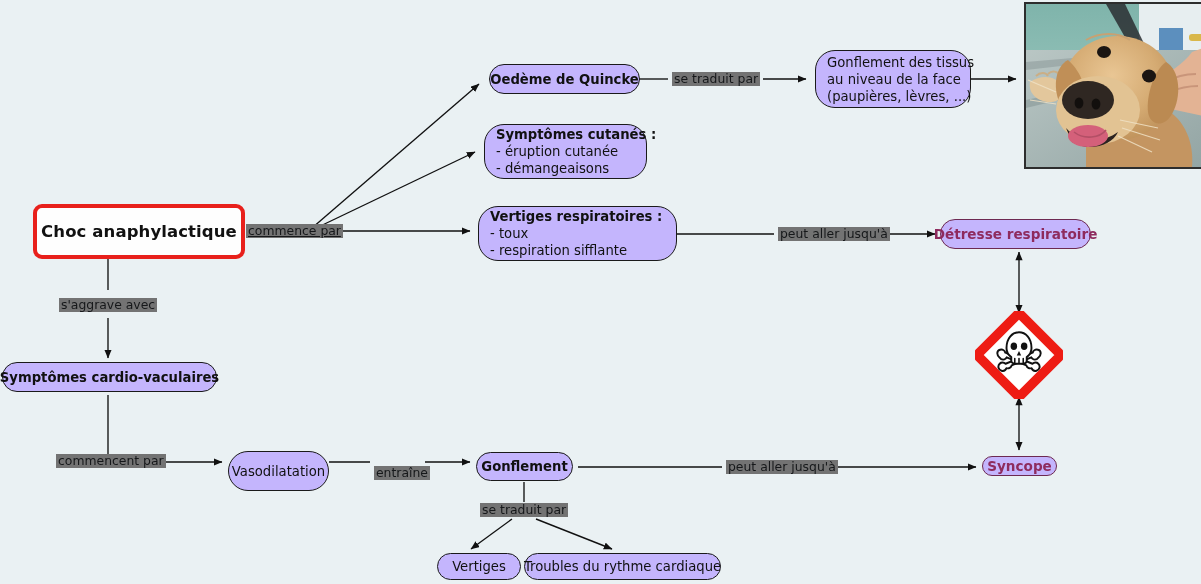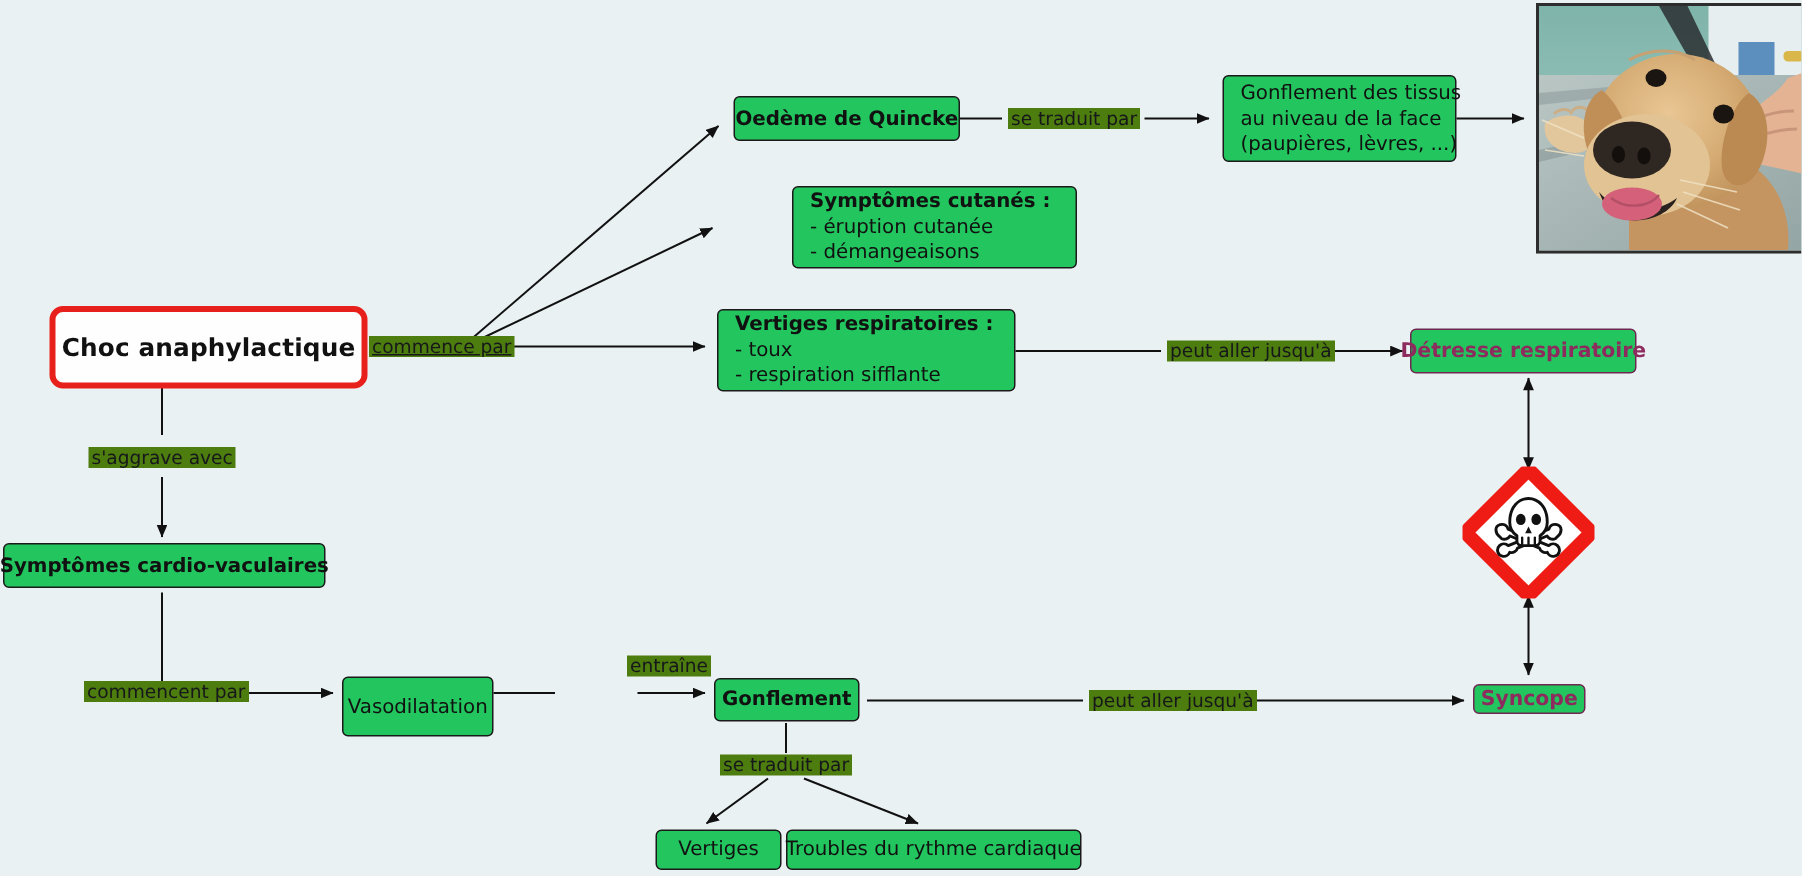--- a/index.html
+++ b/index.html
@@ -23,23 +23,23 @@
     left: 0; top: 0;
     width: 1201px;
     height: 584px;
     pointer-events: none;
   }
 
   
   .node {
     position: absolute;
     box-sizing: border-box;
-    background: #22c55e;
+    background: #c4b5fd;
     border: 1.6px solid #1a1a1a;
-    border-radius: 4px;
+    border-radius: 20px;
     color: #111;
     font-size: 13.2px;
     line-height: 17px;
     display: flex;
     flex-direction: column;
     justify-content: center;
     z-index: 3;
   }
   .node.center-text {
     align-items: center;
@@ -72,21 +72,21 @@
     color: #8e2b5e;
     font-weight: bold;
     font-size: 13.6px;
   }
 
   
   .elabel {
     position: absolute;
     font-size: 12.4px;
     color: #16181a;
-    background: #4d7c0f;
+    background: #737373;
     padding: 0 2px;
     white-space: nowrap;
     z-index: 4;
     line-height: 14px;
   }
 
   
   .hazard {
     position: absolute;
     z-index: 3;
@@ -160,35 +160,35 @@
   <div class="elabel" style="left:246px; top:224px;text-decoration:underline;">commence par</div>
 
   <div class="elabel" style="left:672px; top:72px;">se traduit par</div>
 
   <div class="elabel" style="left:778px; top:227px;">peut aller jusqu'à</div>
 
   <div class="elabel" style="left:59px; top:298px;">s'aggrave avec</div>
 
   <div class="elabel" style="left:56px; top:454px;">commencent par</div>
 
-  <div class="elabel" style="left:374px; top:437px;margin-left:44px;">entraîne</div>
+  <div class="elabel" style="left:374px; top:466px;">entraîne</div>
 
   <div class="elabel" style="left:726px; top:460px;">peut aller jusqu'à</div>
 
   <div class="elabel" style="left:480px; top:503px;">se traduit par</div>
 
   <div class="node root center-text" style="left:5px; top:204px; width:212px; height:55px;">
     <div class="pad ln">Choc anaphylactique</div>
   </div>
 
   <div class="node center-text" style="left:489px; top:64px; width:151px; height:30px;">
     <div class="pad ln ttl">Oedème de Quincke</div>
   </div>
 
-  <div class="node" style="left:484px; top:124px; width:190px; height:55px;margin-left:44px;">
+  <div class="node" style="left:484px; top:124px; width:163px; height:55px;">
     <div class="pad">
       <div class="ln ttl">Symptômes cutanés :</div>
       <div class="ln">- éruption cutanée</div>
       <div class="ln">- démangeaisons</div>
     </div>
   </div>
 
   <div class="node" style="left:478px; top:206px; width:199px; height:55px;">
     <div class="pad">
       <div class="ln ttl">Vertiges respiratoires :</div>

